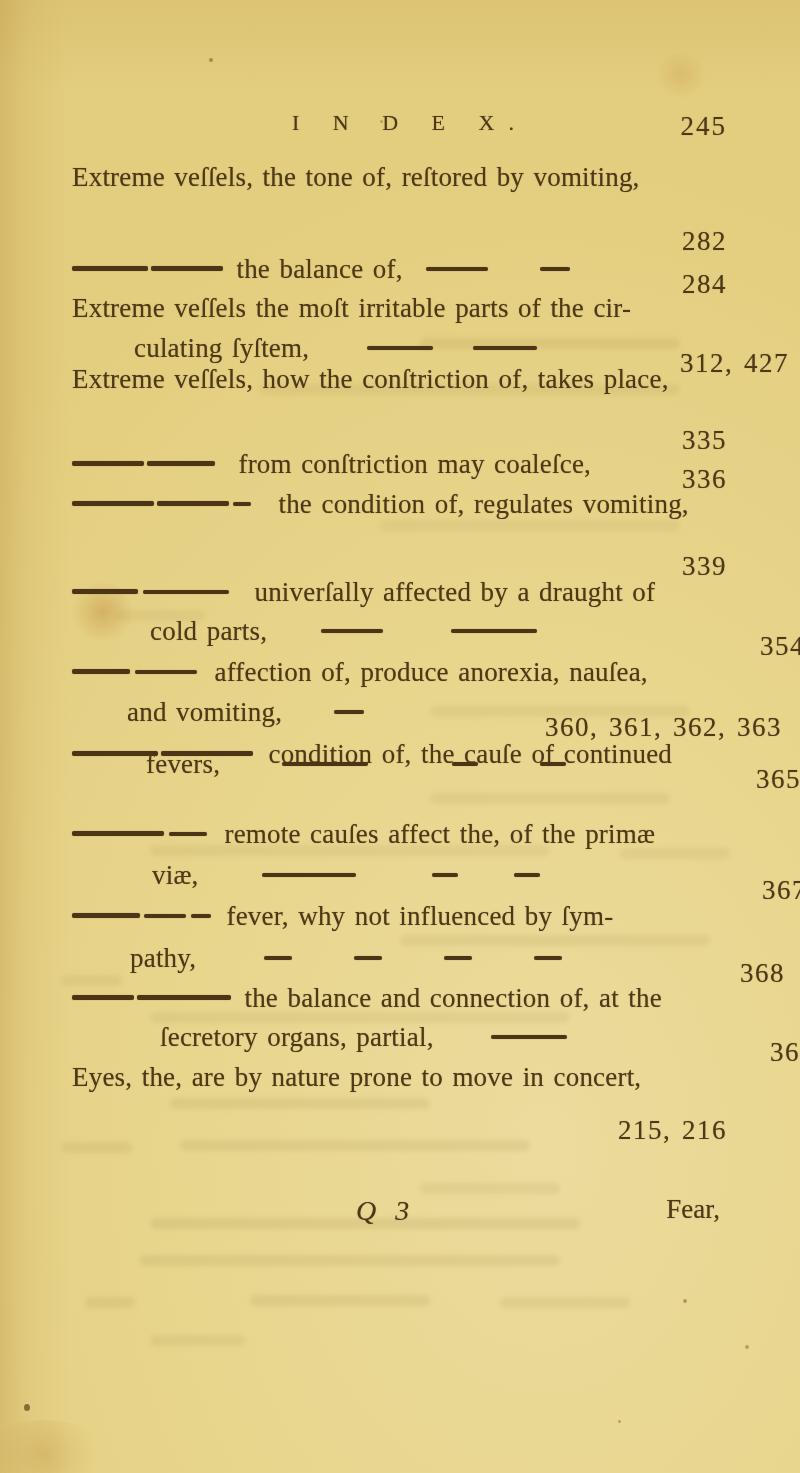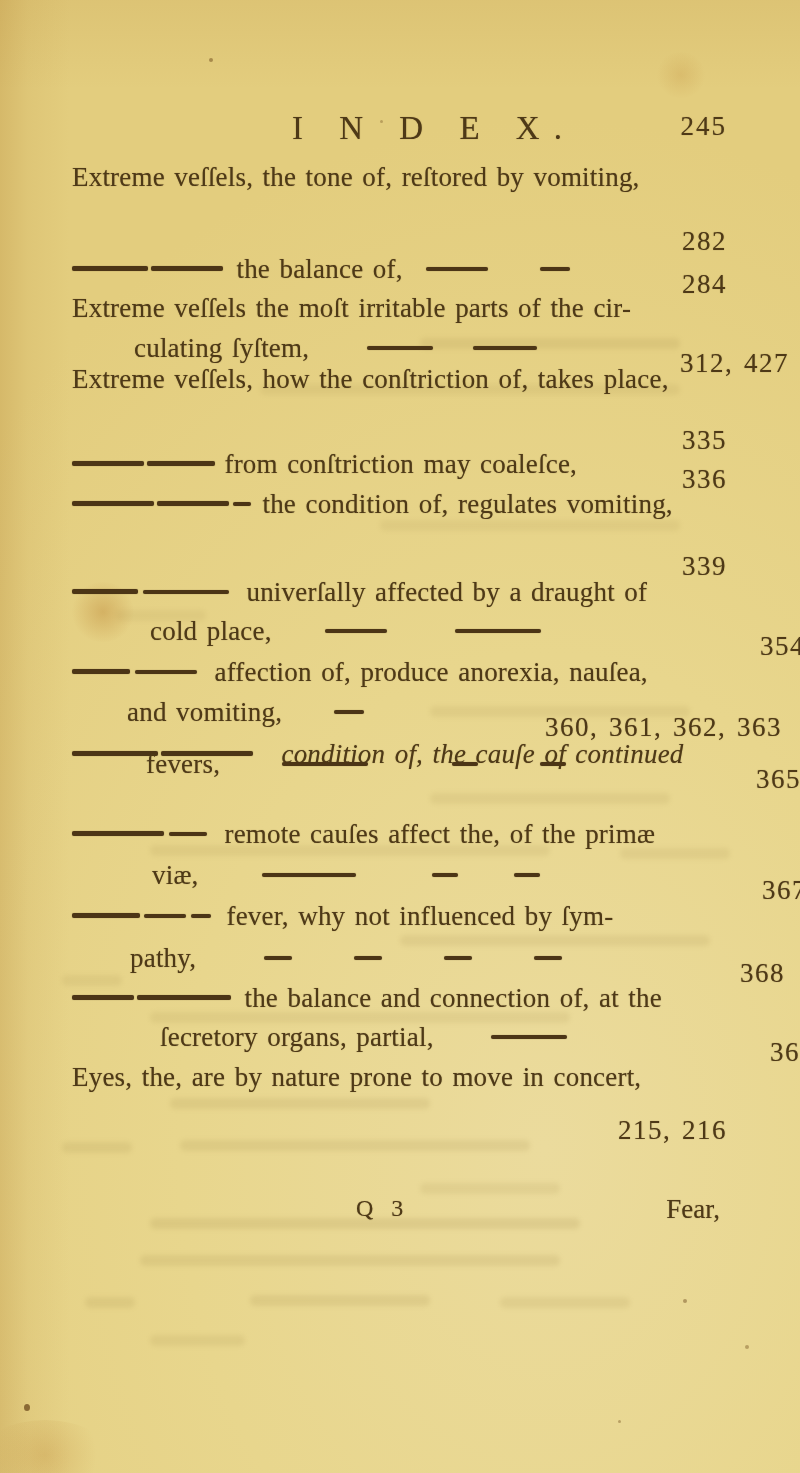--- a/index.html
+++ b/index.html
@@ -11,41 +11,41 @@
     font-family:"Liberation Serif","DejaVu Serif",serif;
     color:#4e3917;
     background:
       linear-gradient(90deg, rgba(166,113,33,0.22) 0px, rgba(166,113,33,0.08) 28px, rgba(166,113,33,0) 70px),
       linear-gradient(180deg, rgba(166,113,33,0.10) 0px, rgba(166,113,33,0) 90px),
       radial-gradient(95% 70% at 68% 78%, #ebdb9d 0%, #e8d68d 48%, #e3cd7e 100%);
   }
   .ink{ text-shadow:0 0 1px rgba(78,57,23,0.5); }
   .title{
     position:absolute; left:292px; top:110px;
-    font-size:33px; letter-spacing:14px; white-space:nowrap;text-align:right;
+    font-size:22px; letter-spacing:14px; white-space:nowrap;text-align:right;
   }
   .pagenum{
     position:absolute; right:73px; top:111px;
     font-size:27px; letter-spacing:2px;
   }
   .line{
     position:absolute; left:72px; width:655px;
     font-size:27px; line-height:33px; white-space:nowrap;
     letter-spacing:0.2px; word-spacing:2.5px;
   }
   .num{ position:absolute; right:0; top:0; letter-spacing:1.5px;margin-top:15px; }
   .d{
     display:inline-block; height:4px; background:#4c3516;
     border-radius:2px; vertical-align:7px;
     box-shadow:0 0 1px rgba(76,53,22,0.6);
   }
   .d.b{ height:5px; }
   .sig{
     position:absolute; left:356px; top:1195px;
-    font-size:24px; word-spacing:12px;
+    font-size:28px; word-spacing:12px;font-style:italic;
   }
   .catch{
     position:absolute; right:80px; top:1194px;
     font-size:27px;
   }
   .ghost{
     position:absolute; height:11px; background:#9b8343;
     opacity:0.14; filter:blur(2.5px); border-radius:5px;
   }
   .speck{ position:absolute; background:#6d4a1c; border-radius:50%; }
@@ -119,58 +119,58 @@
   <div class="line ink" style="top:363px;">
     <span>Extreme veſſels, how the conſtriction of, takes place,</span>
   </div>
 
   <div class="line ink" style="top:409px;">
     <span class="num">335</span>
   </div>
 
   <div class="line ink" style="top:448px;">
     <i class="d b" style="width:72px;"></i><i class="d b" style="width:68px;margin-left:3px;"></i>
-    <span style="margin-left:0;">from conſtriction may coaleſce,</span>
+    <span style="margin-left:14px;">from conſtriction may coaleſce,</span>
     <span class="num">336</span>
   </div>
 
   <div class="line ink" style="top:488px;">
     <i class="d b" style="width:82px;"></i><i class="d b" style="width:72px;margin-left:3px;"></i><i class="d" style="width:18px;margin-left:4px;"></i>
-    <span style="margin-left:2px;">the condition of, regulates vomiting,</span>
+    <span style="margin-left:18px;">the condition of, regulates vomiting,</span>
   </div>
 
   <div class="line ink" style="top:535px;">
     <span class="num">339</span>
   </div>
 
   <div class="line ink" style="top:576px;">
     <i class="d b" style="width:66px;"></i><i class="d" style="width:86px;margin-left:5px;"></i>
-    <span style="margin-left:8px;">univerſally affected by a draught of</span>
+    <span style="margin-left:16px;">univerſally affected by a draught of</span>
   </div>
 
   <div class="line ink" style="top:615px;padding-left:78px;">
-    <span>cold place,</span>
+    <span>cold parts,</span>
     <i class="d" style="width:62px;margin-left:44px;"></i><i class="d" style="width:86px;margin-left:68px;"></i>
     <span class="num">354</span>
   </div>
 
   <div class="line ink" style="top:656px;">
     <i class="d b" style="width:58px;"></i><i class="d" style="width:62px;margin-left:5px;"></i>
     <span style="margin-left:8px;">affection of, produce anorexia, nauſea,</span>
   </div>
 
   <div class="line ink" style="top:696px;padding-left:55px;">
     <span>and vomiting,</span>
     <i class="d" style="width:30px;margin-left:42px;"></i>
     <span class="num">360, 361, 362, 363</span>
   </div>
 
   <div class="line ink" style="top:738px;">
     <i class="d b" style="width:86px;"></i><i class="d b" style="width:92px;margin-left:3px;"></i>
-    <span style="margin-left:19px;font-style:italic;">condition of, the cauſe of continued</span>
+    <span style="margin-left:6px;">condition of, the cauſe of continued</span>
   </div>
 
   <div class="line ink" style="top:748px;padding-left:74px;">
     <span>fevers,</span>
     <i class="d" style="width:86px;margin-left:52px;"></i><i class="d" style="width:26px;margin-left:84px;"></i><i class="d" style="width:26px;margin-left:62px;"></i>
     <span class="num">365</span>
   </div>
 
   <div class="line ink" style="top:818px;">
     <i class="d b" style="width:92px;"></i><i class="d" style="width:38px;margin-left:5px;"></i>

